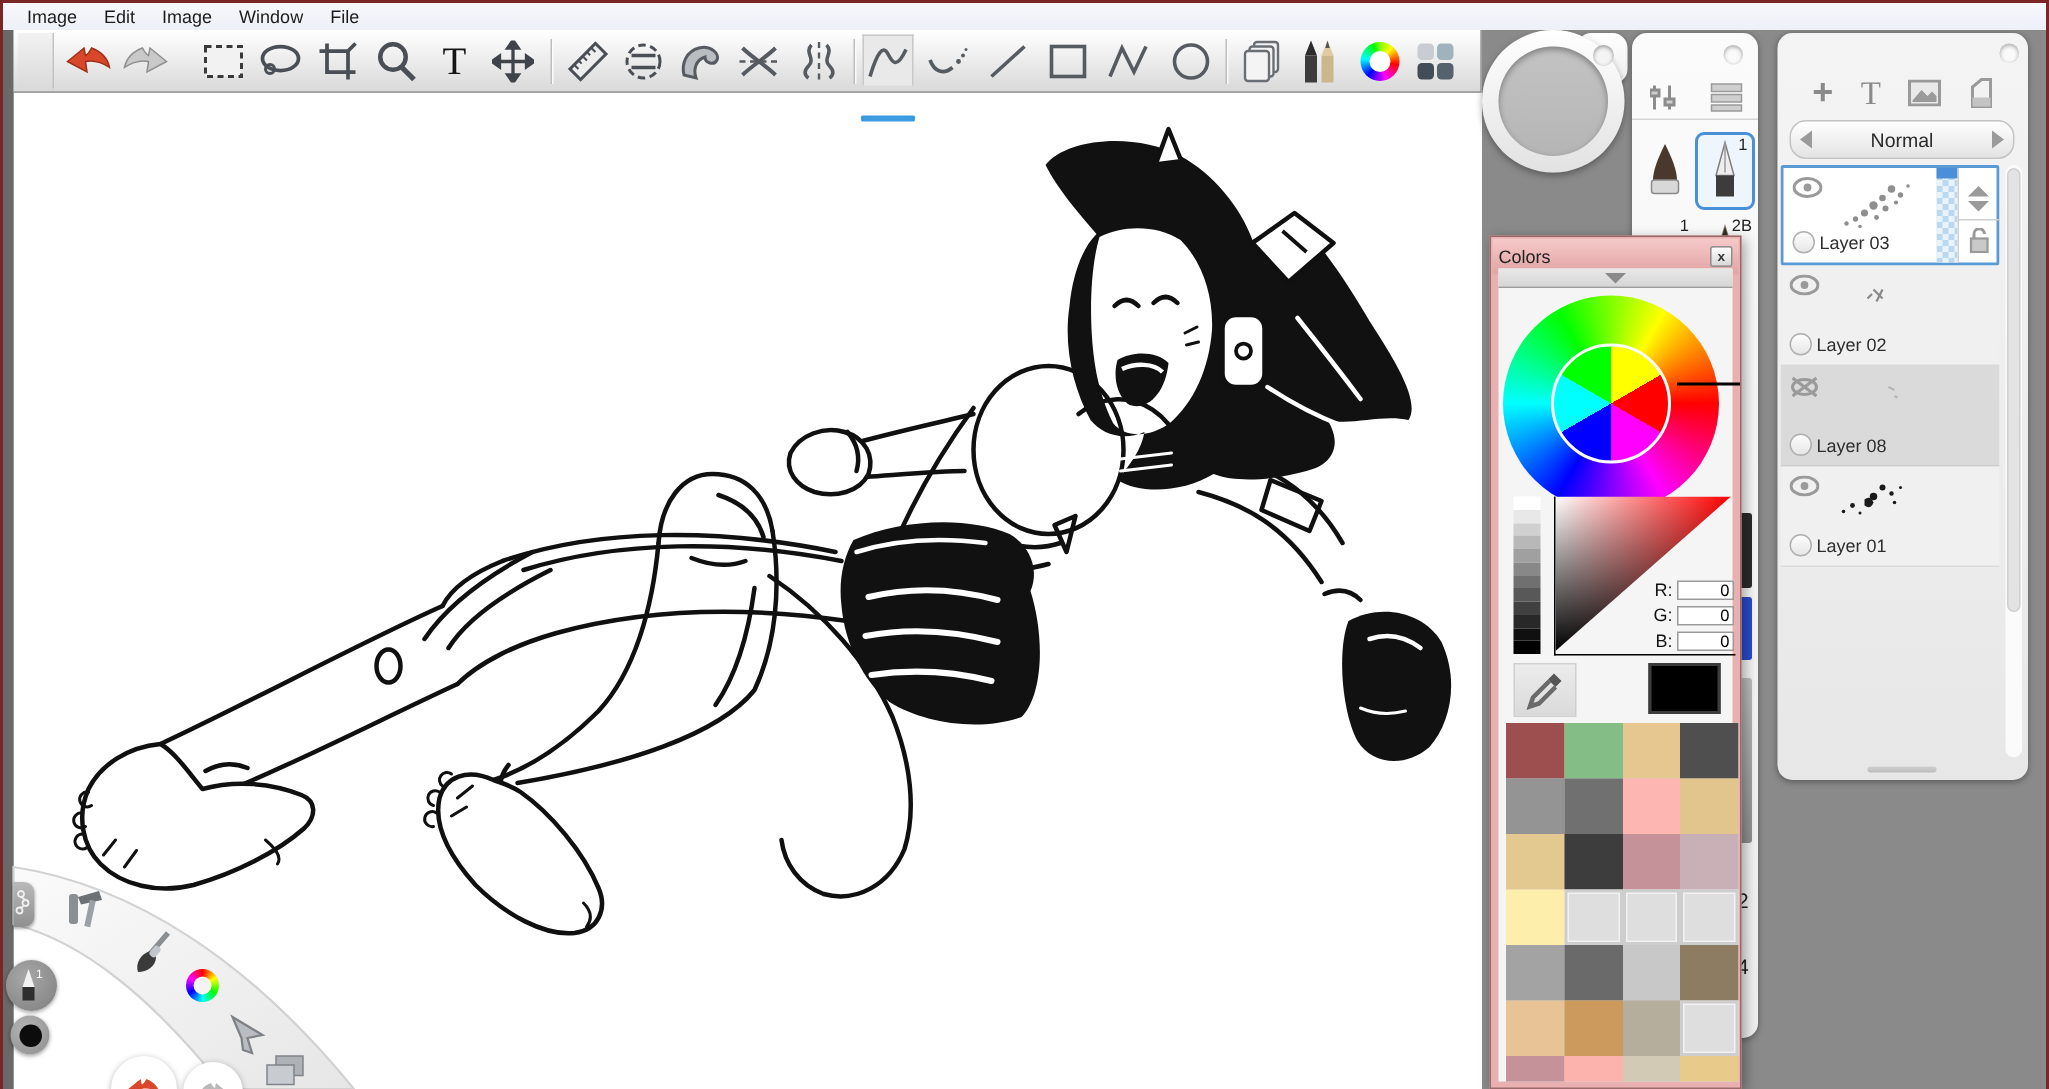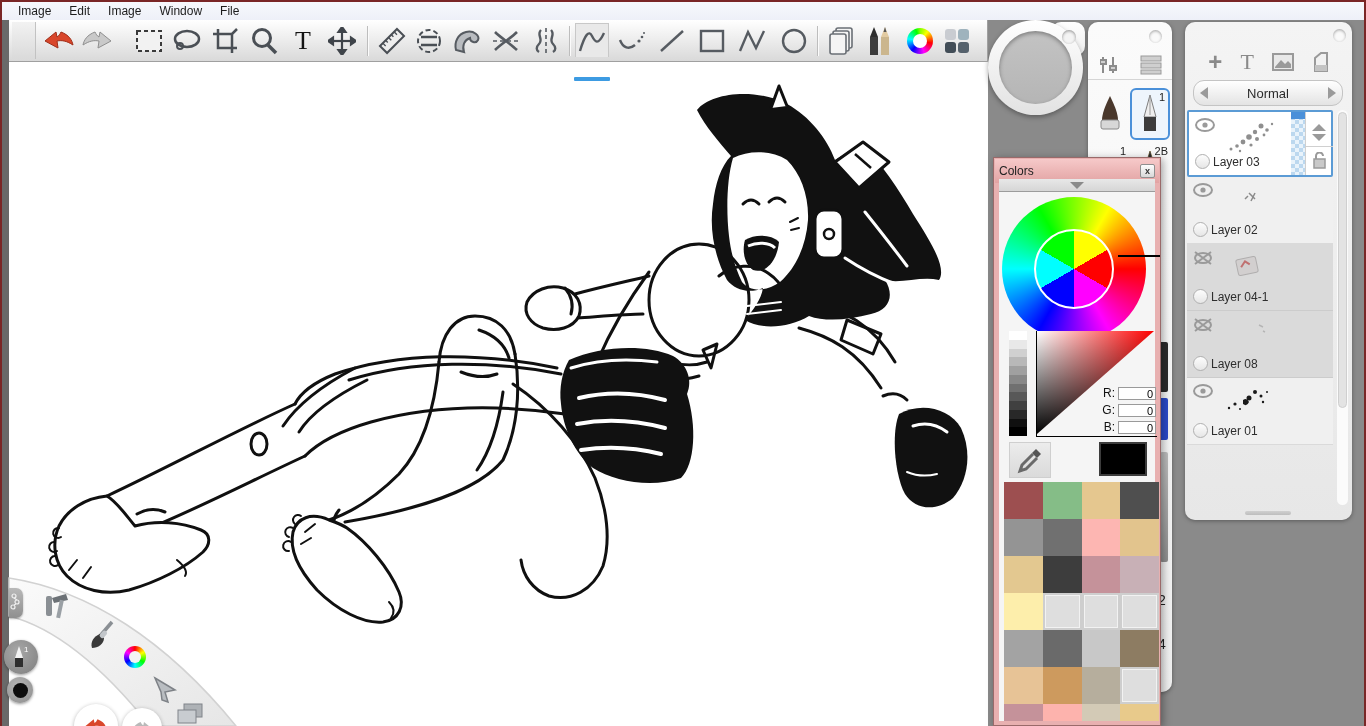--- a/index.html
+++ b/index.html
@@ -398,32 +398,20 @@
           <ellipse cx="10" cy="7" rx="9" ry="6" fill="none" stroke="#9a9a9a" stroke-width="2"></ellipse>
           <circle cx="10" cy="7" r="2.6" fill="#9a9a9a"></circle>
         </svg>
         <svg class="thumb" width="70" height="38">
           <path d="M34,10 L40,16 M40,10 L36,18 M30,16 l3,-3" stroke="#8a8a8a" stroke-width="1.5" fill="none"></path>
         </svg>
         <span class="radio"></span>
         <span class="layer-name">Layer 02</span>
       </div>
 
-      <div class="layer-row hidden">
-        <svg class="vis-icon" width="20" height="16" viewBox="0 0 20 16">
-          <ellipse cx="10" cy="8" rx="8" ry="5" fill="none" stroke="#9a9a9a" stroke-width="2"></ellipse>
-          <path d="M2,2 L18,14 M18,2 L2,14" stroke="#9a9a9a" stroke-width="2"></path>
-        </svg>
-        <svg class="thumb" width="70" height="38">
-          <rect x="22" y="8" width="20" height="16" rx="2" fill="#d2cfcf" stroke="#b0aeae" transform="rotate(-12 32 16)"></rect>
-          <path d="M26,16 l5,-5 4,4" stroke="#c07070" stroke-width="2" fill="none" transform="rotate(-12 32 16)"></path>
-        </svg>
-        <span class="radio"></span>
-        <span class="layer-name">Layer 04-1</span>
-      </div>
 
 
       <div class="layer-row hidden">
         <svg class="vis-icon" width="20" height="16" viewBox="0 0 20 16">
           <ellipse cx="10" cy="8" rx="8" ry="5" fill="none" stroke="#9a9a9a" stroke-width="2"></ellipse>
           <path d="M2,2 L18,14 M18,2 L2,14" stroke="#9a9a9a" stroke-width="2"></path>
         </svg>
         <svg class="thumb" width="70" height="38">
           <path d="M44,8 l4,2 M48,14 l2,1" stroke="#b5b5b5" stroke-width="1.5"></path>
         </svg>

